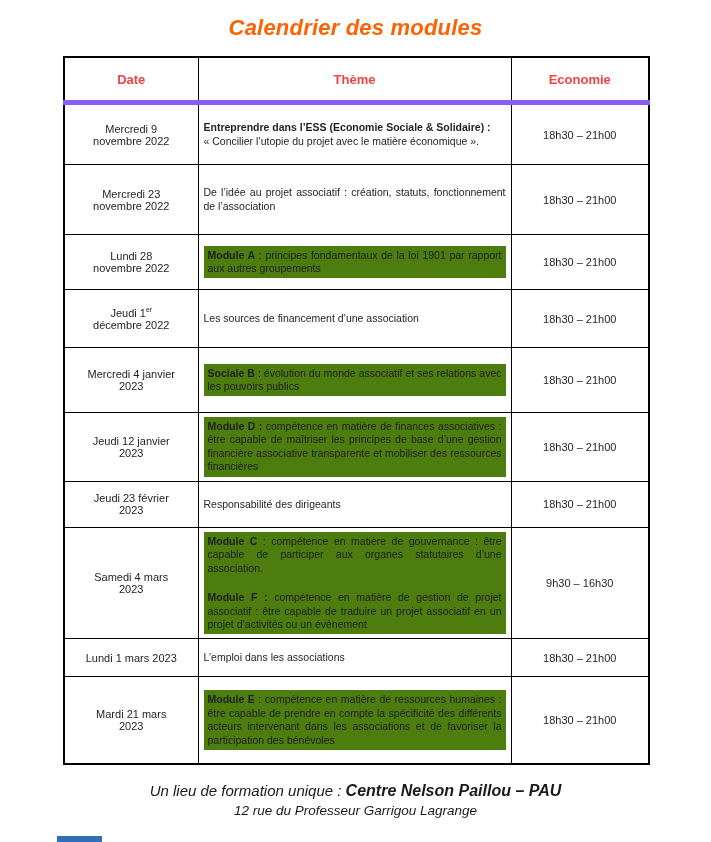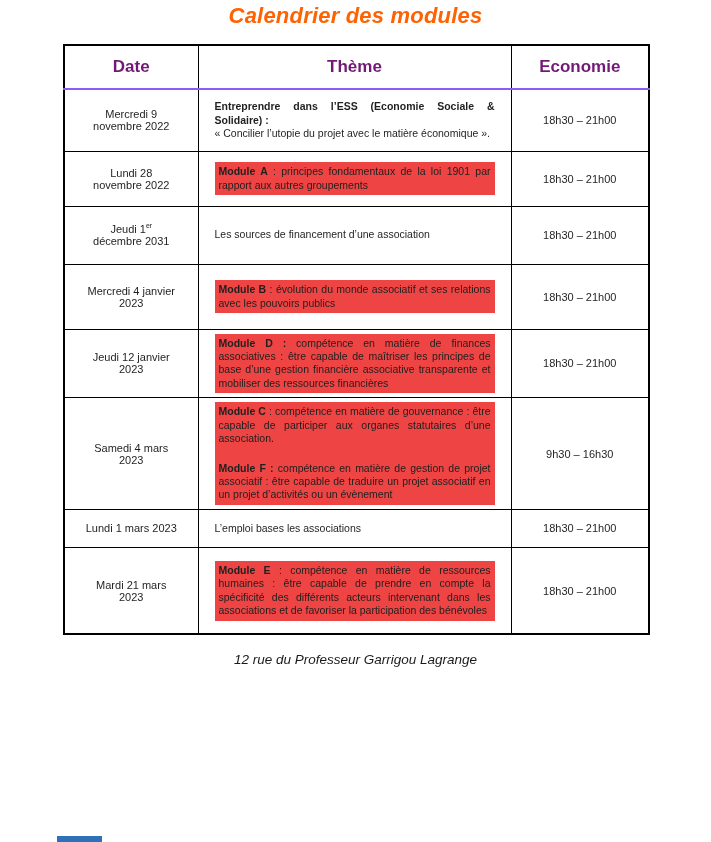--- a/index.html
+++ b/index.html
@@ -2,43 +2,43 @@
 <html lang="fr"><head>
 <meta charset="utf-8">
 <style>
   html,body{margin:0;padding:0;}
   body{
     width:711px;height:842px;position:relative;overflow:hidden;
     background:#ffffff;color:#1a1a1a;
     font-family:"Liberation Sans", sans-serif;
   }
   .title{
-    margin-top:3px;text-align:center;
+    margin-top:15px;text-align:center;
     font-size:22px;font-weight:bold;font-style:italic;
     color:#ff6200;letter-spacing:.2px;
   }
   table.cal{
     border-collapse:collapse;table-layout:fixed;
     margin:15px 0 0 63px;width:585px;
     border:2px solid #000;
   }
   table.cal th, table.cal td{border:1px solid #000;vertical-align:middle;}
   table.cal thead th{
-    border-bottom:2px solid #8b5cf6;height:40px;
-    font-size:17px;font-weight:bold;color:#701a75;text-align:center;
+    border-bottom:5px solid #8b5cf6;height:40px;
+    font-size:13px;font-weight:bold;color:#ef4444;text-align:center;
   }
   col.c1{width:134px}col.c2{width:313px}col.c3{width:138px}
   td.cd, td.ch{
     text-align:center;font-size:11px;color:#1f1f1f;padding:2px 20px;
   }
-  td.ct{padding:4px 16px;}
+  td.ct{padding:4px 5px;}
   .ti{font-size:10.5px;line-height:1.28;color:#1f1f1f;text-align:justify;}
   .ti p{margin:0;}
   .ti p.sp{margin-top:16px;}
-  .ti.hl{background:#ef4444;padding:3px 4px;}
+  .ti.hl{background:#4d7c0f;padding:3px 4px;}
   .b{font-weight:bold;}
   sup{font-size:7px;line-height:0;}
   .r0{height:62px}.r1{height:70px}.r2{height:55px}.r3{height:58px}
   .r4{height:65px}.r5{height:43px}.r6{height:67px}.r7{height:46px}
   .r8{height:94px}.r9{height:38px}.r10{height:87px}
   .footer{margin-top:17px;text-align:center;font-style:italic;color:#1a1a1a;}
   .footer .l1{font-size:15px;}
   .footer .l1 .b{font-size:16px;}
   .footer .l2{font-size:13.5px;margin-top:3px;}
   .logo-partial{
@@ -70,94 +70,113 @@
       <td class="cd">Mercredi 9 novembre 2022</td>
       <td class="ct">
         <div class="ti">
           <p><span class="b">Entreprendre dans l’ESS (Economie Sociale &amp; Solidaire) :</span></p>
           <p><span>« Concilier l’utopie du projet avec le matière économique ».</span></p>
         </div>
       </td>
       <td class="ch">18h30 – 21h00</td>
     </tr>
 
+    <tr class="r1">
+      <td class="cd">Mercredi 23 novembre 2022</td>
+      <td class="ct">
+        <div class="ti">
+            <p><span>De l’idée au projet associatif : création, statuts, fonctionnement de l’association</span></p>
+          </div>
+      </td>
+      <td class="ch">18h30 – 21h00</td>
+    </tr>
 
     <tr class="r2">
       <td class="cd">Lundi 28 novembre 2022</td>
       <td class="ct">
         <div class="ti hl">
           <p><span class="b">Module A</span><span> : principes fondamentaux de la loi 1901 par rapport aux autres groupements</span></p>
         </div>
       </td>
       <td class="ch">18h30 – 21h00</td>
     </tr>
 
     <tr class="r3">
-      <td class="cd"><span>Jeudi 1</span><sup>er</sup><span> décembre 2031</span></td>
+      <td class="cd"><span>Jeudi 1</span><sup>er</sup><span> décembre 2022</span></td>
       <td class="ct">
         <div class="ti">
             <p><span>Les sources de financement d’une association</span></p>
           </div>
       </td>
       <td class="ch">18h30 – 21h00</td>
     </tr>
 
     <tr class="r4">
       <td class="cd">Mercredi 4 janvier 2023</td>
       <td class="ct">
         <div class="ti hl">
-          <p><span class="b">Module B</span><span> : évolution du monde associatif et ses relations avec les pouvoirs publics</span></p>
+          <p><span class="b">Sociale B</span><span> : évolution du monde associatif et ses relations avec les pouvoirs publics</span></p>
         </div>
       </td>
       <td class="ch">18h30 – 21h00</td>
     </tr>
 
 
     <tr class="r6">
       <td class="cd">Jeudi 12 janvier 2023</td>
       <td class="ct">
         <div class="ti hl">
           <p><span class="b">Module D :</span><span> compétence en matière de finances associatives : être capable de maîtriser les principes de base d’une gestion financière associative transparente et mobiliser des ressources financières</span></p>
         </div>
       </td>
       <td class="ch">18h30 – 21h00</td>
     </tr>
 
+    <tr class="r7">
+      <td class="cd">Jeudi 23 février 2023</td>
+      <td class="ct">
+        <div class="ti">
+            <p><span>Responsabilité des dirigeants</span></p>
+          </div>
+      </td>
+      <td class="ch">18h30 – 21h00</td>
+    </tr>
 
     <tr class="r8">
       <td class="cd">Samedi 4 mars 2023</td>
       <td class="ct">
         <div class="ti hl">
           <p><span class="b">Module C</span><span> : compétence en matière de gouvernance : être capable de participer aux organes statutaires d’une association.</span></p>
           <p class="sp"><span class="b">Module F :</span><span> compétence en matière de gestion de projet associatif : être capable de traduire un projet associatif en un projet d’activités ou un évènement</span></p>
         </div>
       </td>
       <td class="ch">9h30 – 16h30</td>
     </tr>
 
     <tr class="r9">
       <td class="cd">Lundi 1 mars 2023</td>
       <td class="ct">
         <div class="ti">
-            <p><span>L’emploi bases les associations</span></p>
+            <p><span>L’emploi dans les associations</span></p>
           </div>
       </td>
       <td class="ch">18h30 – 21h00</td>
     </tr>
 
     <tr class="r10">
       <td class="cd">Mardi 21 mars 2023</td>
       <td class="ct">
         <div class="ti hl">
           <p><span class="b">Module E</span><span> : compétence en matière de ressources humaines : être capable de prendre en compte la spécificité des différents acteurs intervenant dans les associations et de favoriser la participation des bénévoles</span></p>
         </div>
       </td>
       <td class="ch">18h30 – 21h00</td>
     </tr>
 
   </tbody>
 </table>
 
 <div class="footer">
+  <div class="l1"><span>Un lieu de formation unique : </span><span class="b">Centre Nelson Paillou – PAU</span></div>
   <div class="l2">12 rue du Professeur Garrigou Lagrange</div>
 </div>
 
 <div class="logo-partial"></div>
 
 </body></html>

